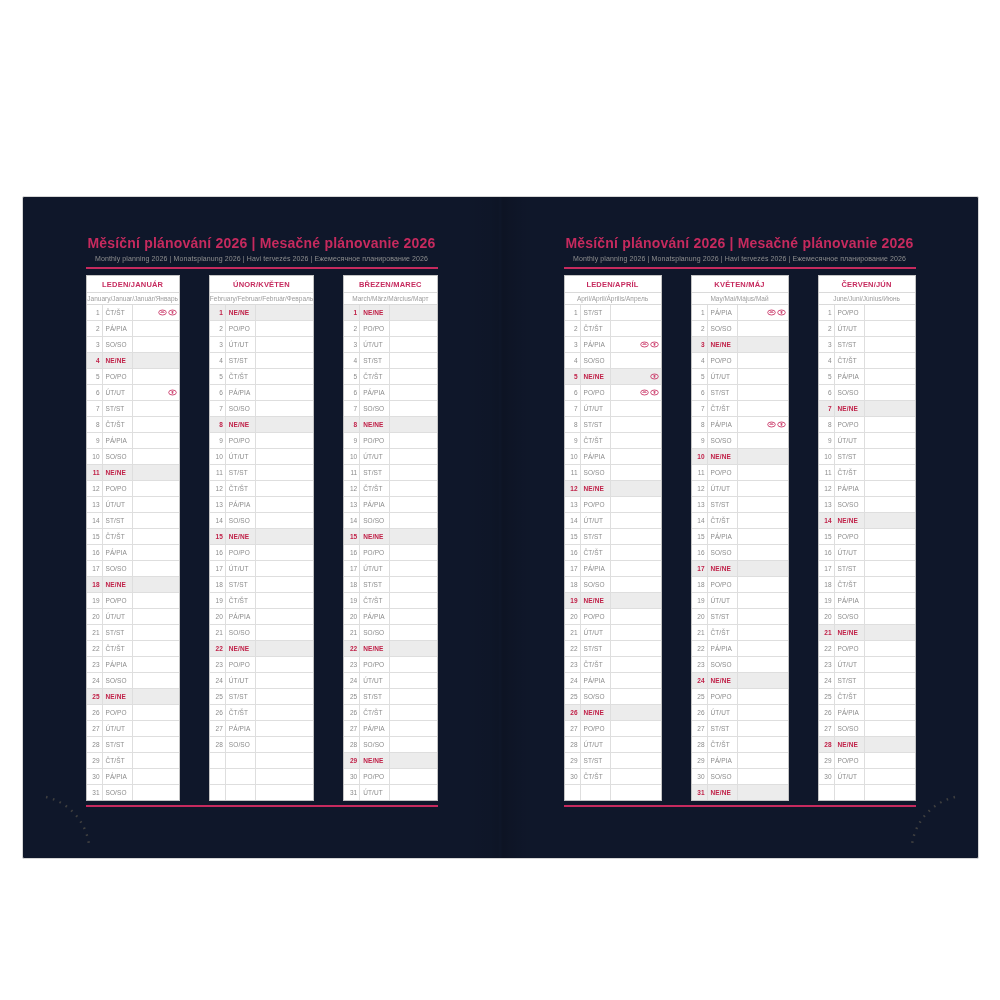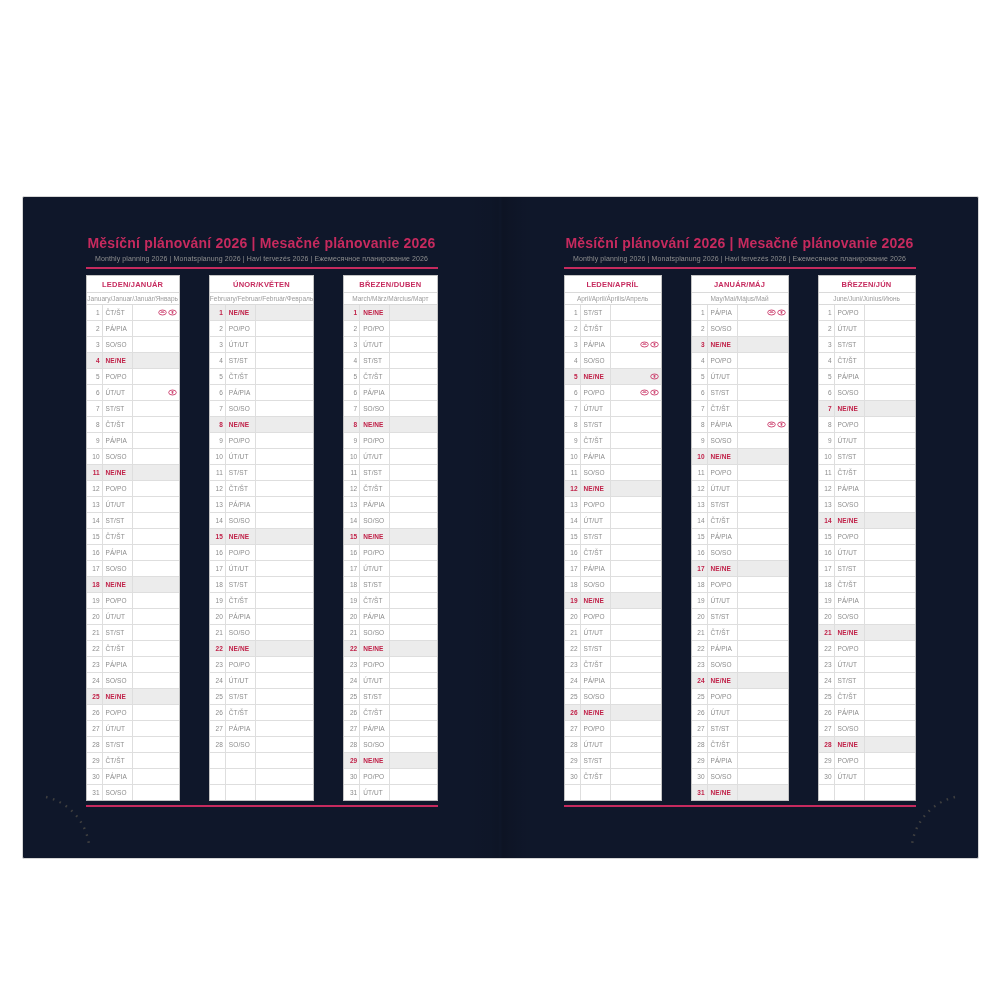--- a/index.html
+++ b/index.html
@@ -409,21 +409,21 @@
                 <span class="cell-note"></span>
               </div>
               <div class="day-row">
                 <span class="cell-num"></span>
                 <span class="cell-dow"></span>
                 <span class="cell-note"></span>
               </div>
             </div>
         </div>
         <div class="month">
-          <div class="mname">BŘEZEN/DUBEN</div>
+          <div class="mname">BŘEZEN/MAREC</div>
           <div class="mlangs">March/März/Március/Март</div>
           <div class="mdays">
               <div class="day-row sun">
                 <span class="cell-num">1</span>
                 <span class="cell-dow">NE/NE</span>
                 <span class="cell-note"></span>
               </div>
               <div class="day-row">
                 <span class="cell-num">2</span>
                 <span class="cell-dow">PO/PO</span>
@@ -765,21 +765,21 @@
                 <span class="cell-note"></span>
               </div>
               <div class="day-row">
                 <span class="cell-num"></span>
                 <span class="cell-dow"></span>
                 <span class="cell-note"></span>
               </div>
             </div>
         </div>
         <div class="month">
-          <div class="mname">JANUÁR/MÁJ</div>
+          <div class="mname">KVĚTEN/MÁJ</div>
           <div class="mlangs">May/Mai/Május/Май</div>
           <div class="mdays">
               <div class="day-row">
                 <span class="cell-num">1</span>
                 <span class="cell-dow">PÁ/PIA</span>
                 <span class="cell-note">
                   <svg width="9" height="7" viewBox="0 0 13 9" class="hicon">
                     <ellipse cx="6.5" cy="4.5" rx="5.5" ry="3.6" fill="none" stroke="#c62a5e" stroke-width="1.2"></ellipse>
                     <path fill="none" stroke="#c62a5e" stroke-width="0.9" d="M3.4,4.5 h6.2 M4.6,2.9 h3.8"></path>
                   </svg>
@@ -944,21 +944,21 @@
                 <span class="cell-note"></span>
               </div>
               <div class="day-row sun">
                 <span class="cell-num">31</span>
                 <span class="cell-dow">NE/NE</span>
                 <span class="cell-note"></span>
               </div>
             </div>
         </div>
         <div class="month">
-          <div class="mname">BŘEZEN/JÚN</div>
+          <div class="mname">ČERVEN/JÚN</div>
           <div class="mlangs">June/Juni/Június/Июнь</div>
           <div class="mdays">
               <div class="day-row">
                 <span class="cell-num">1</span>
                 <span class="cell-dow">PO/PO</span>
                 <span class="cell-note"></span>
               </div>
               <div class="day-row">
                 <span class="cell-num">2</span>
                 <span class="cell-dow">ÚT/UT</span>

